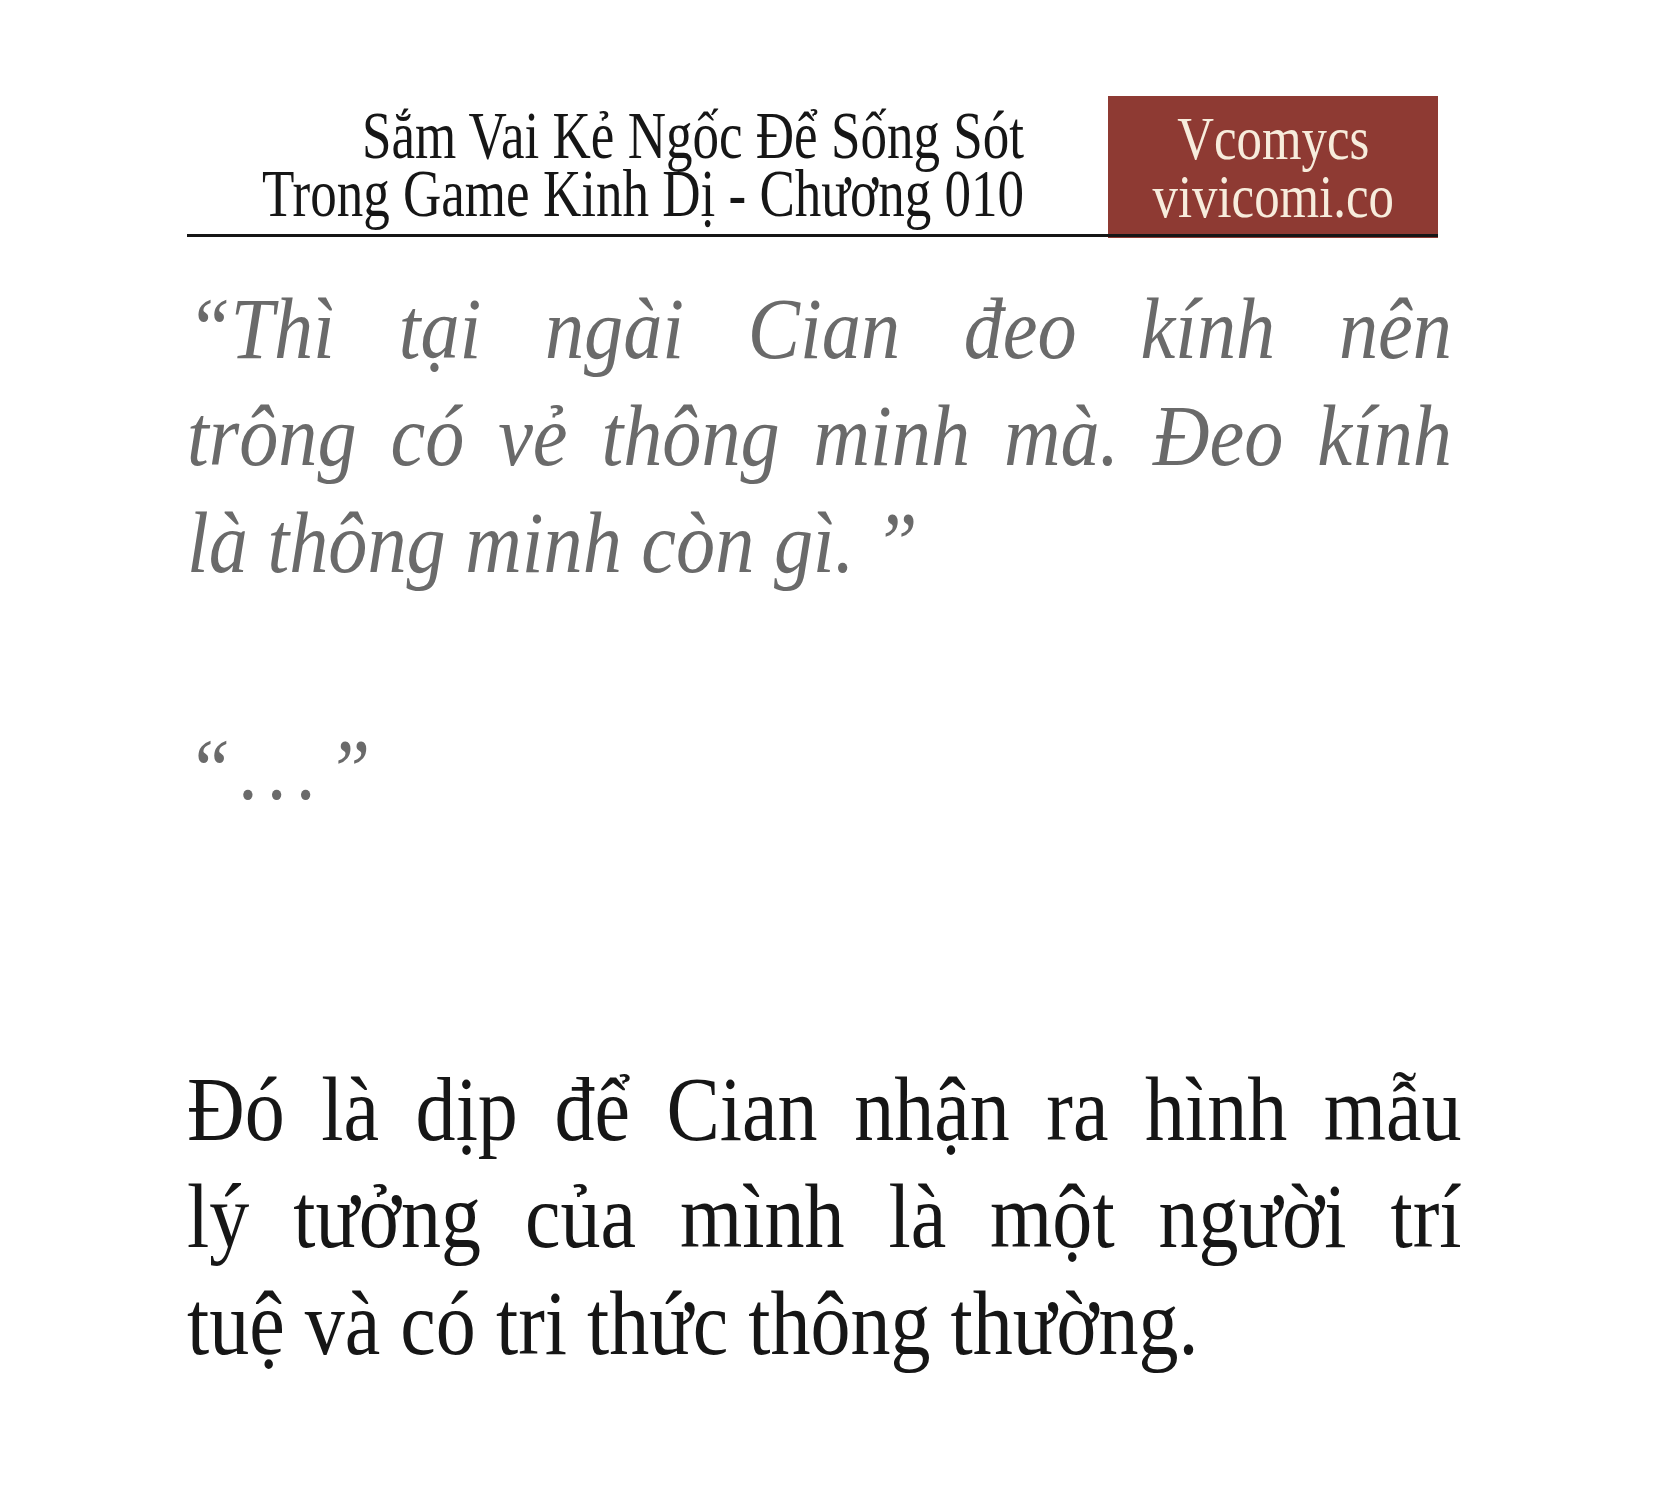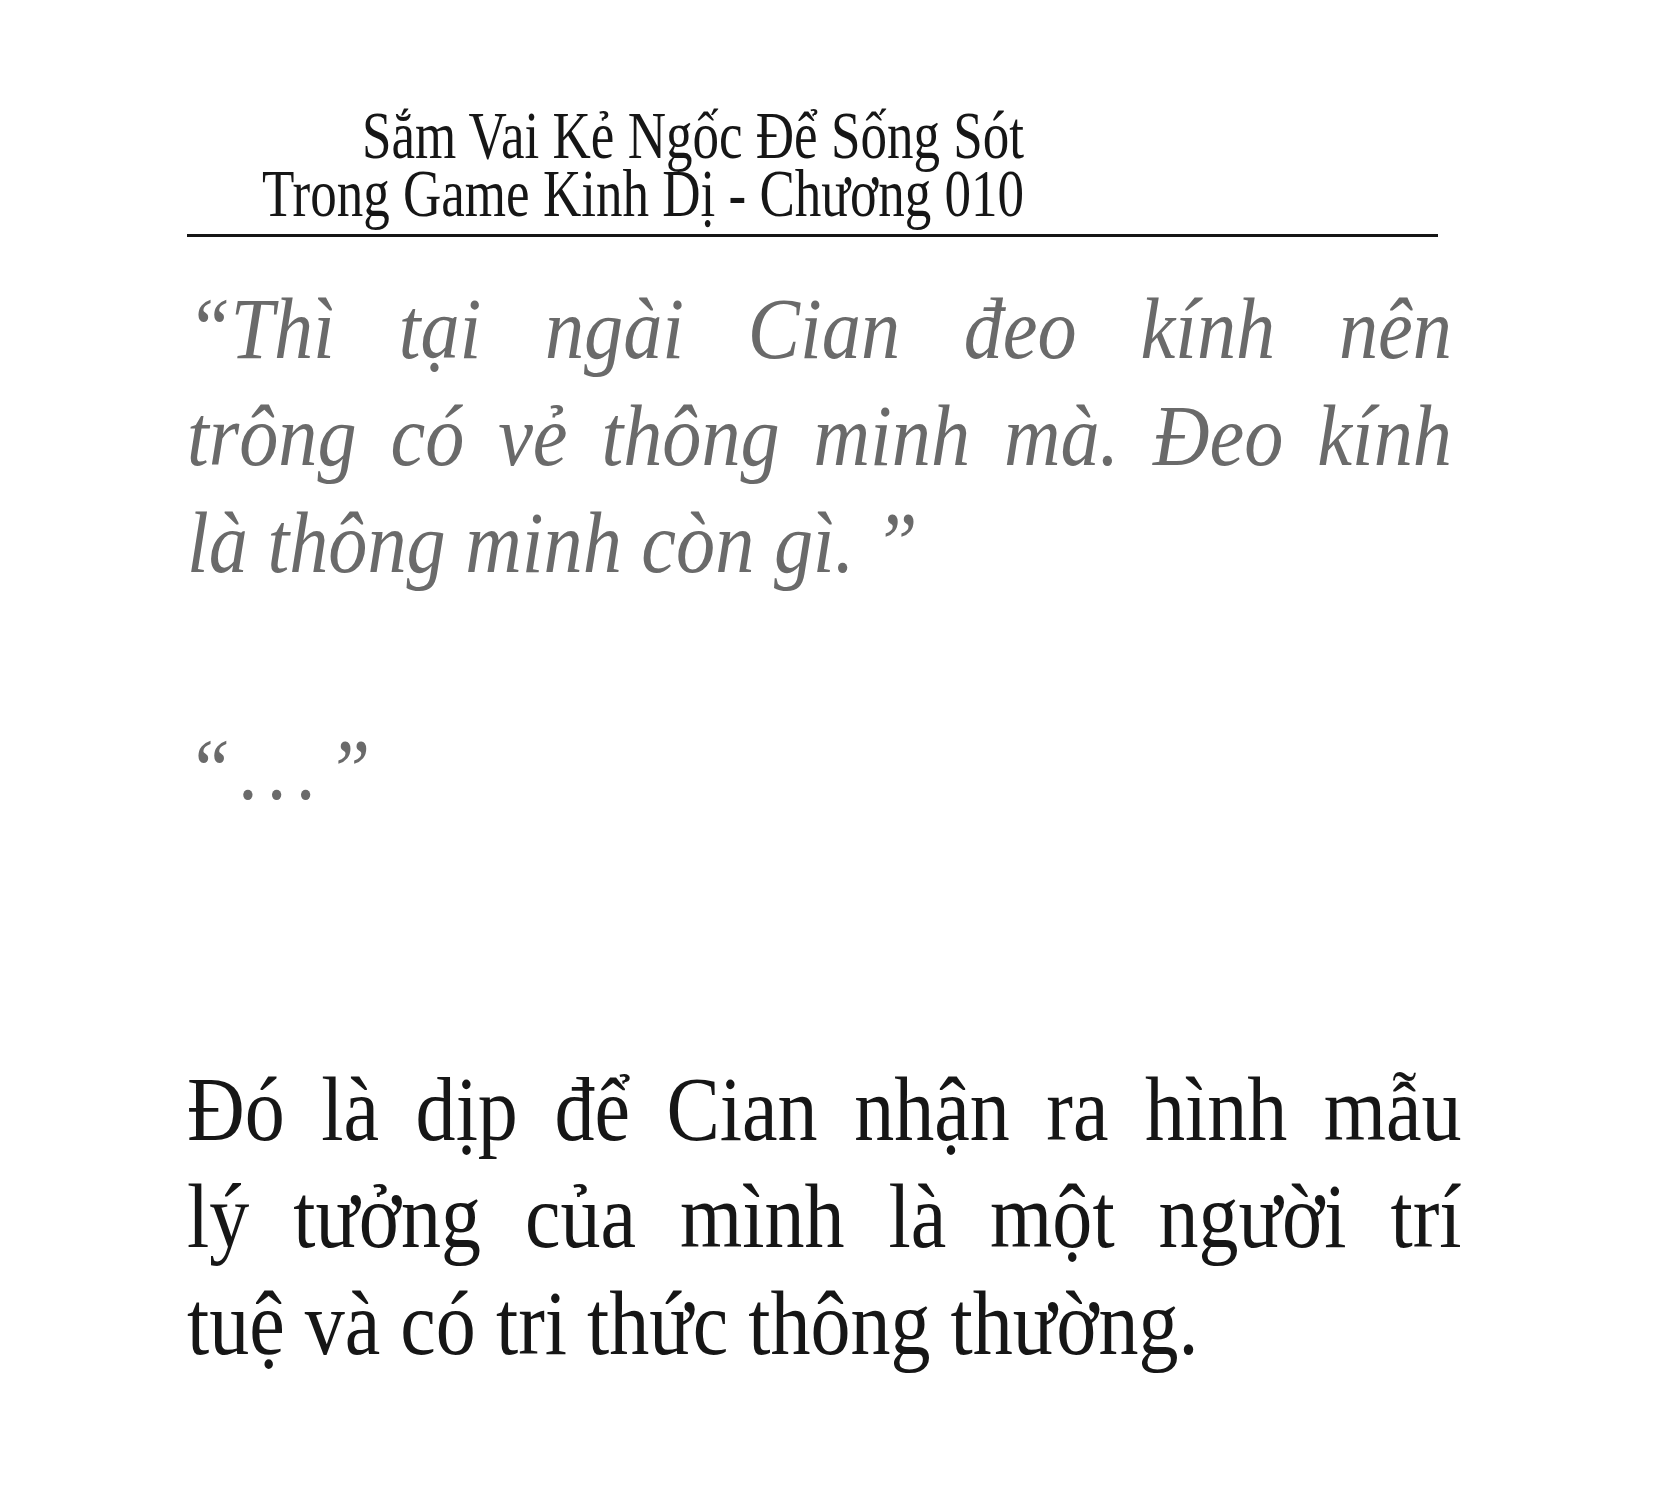--- a/index.html
+++ b/index.html
@@ -62,20 +62,26 @@
 </head>
 <body>
 
 <div class="page">
 
   <div class="title">
     <div>Sắm Vai Kẻ Ngốc Để Sống Sót</div>
     <div>Trong Game Kinh Dị - Chương 010</div>
   </div>
 
+  <div class="badge">
+    <div class="badge-inner">
+      <div>Vcomycs</div>
+      <div>vivicomi.co</div>
+    </div>
+  </div>
 
   <div class="rule"></div>
 
   <div class="para quote quote-block">
     <span class="ln just">“Thì tại ngài Cian đeo kính nên</span>
     <span class="ln just">trông có vẻ thông minh mà. Đeo kính</span>
     <span class="ln">là thông minh còn gì. ”</span>
   </div>
 
   <div class="para quote ellipsis-block">“...”</div>

